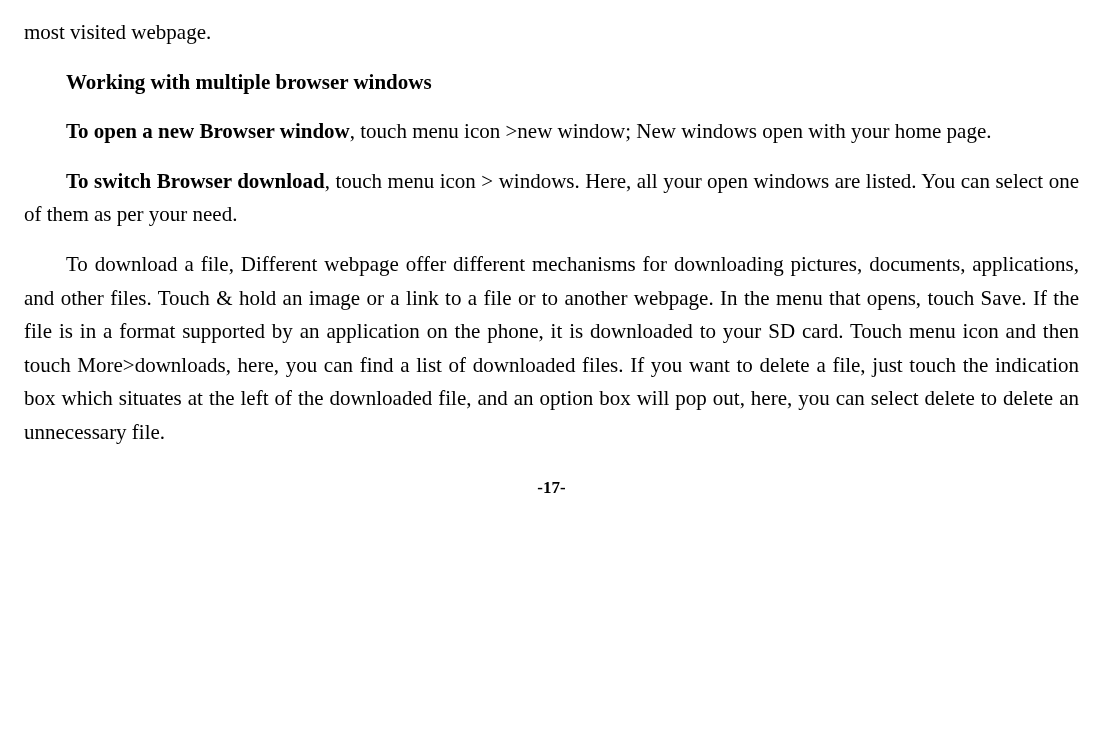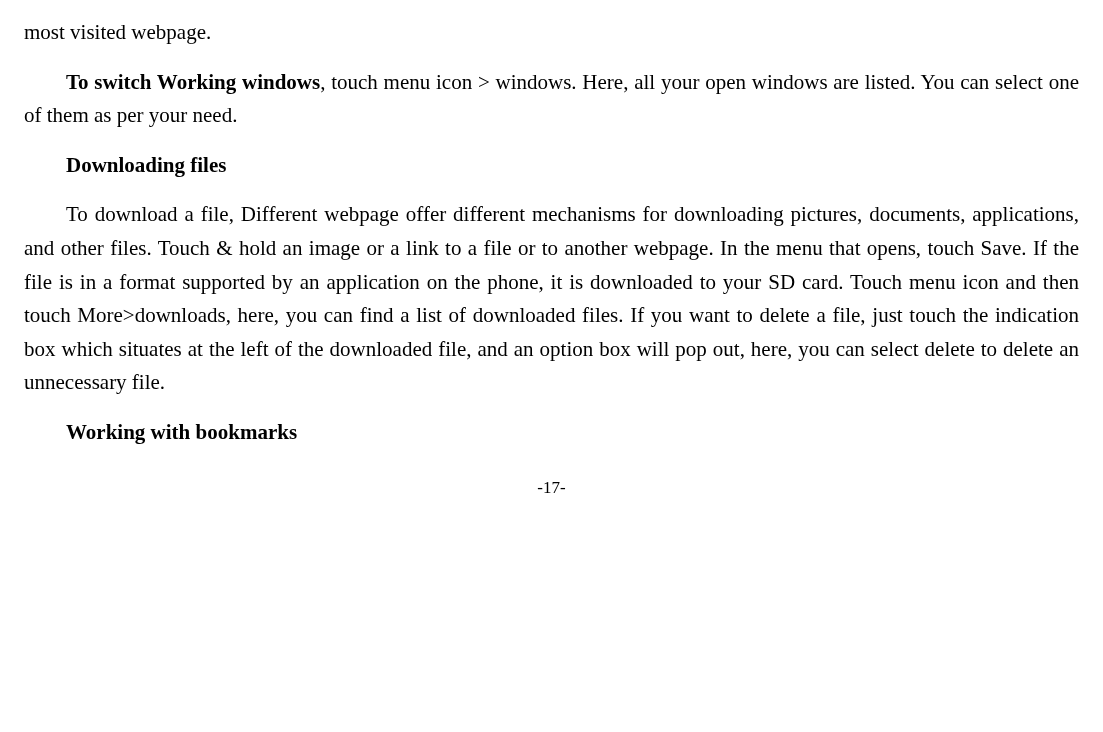--- a/index.html
+++ b/index.html
@@ -22,36 +22,37 @@
     .indent {
       text-indent: 42px;
     }
     .bold {
       font-weight: bold;
     }
     .page-num {
       text-align: center;
       font-size: 17px;
       margin-top: 24px;
+      font-weight: bold;
     }
   </style>
 </head>
 <body>
 
 <div class="content">
   <p class="para">most visited webpage.</p>
 
+  <p class="para indent bold">Working with multiple browser windows</p>
 
 
+  <p class="para indent"><span class="bold">To open a new Browser window</span><span>, touch menu icon &gt;new window; New windows open with your home page.</span></p>
 
-  <p class="para indent"><span class="bold">To switch Working windows</span><span>, touch menu icon &gt; windows. Here, all your open windows are listed. You can select one of them as per your need.</span></p>
+  <p class="para indent"><span class="bold">To switch Browser download</span><span>, touch menu icon &gt; windows. Here, all your open windows are listed. You can select one of them as per your need.</span></p>
 
 
-  <p class="para indent bold">Downloading files</p>
 
 
   <p class="para indent">To download a file, Different webpage offer different mechanisms for downloading pictures, documents, applications, and other files. Touch &amp; hold an image or a link to a file or to another webpage. In the menu that opens, touch Save. If the file is in a format supported by an application on the phone, it is downloaded to your SD card. Touch menu icon and then touch More&gt;downloads, here, you can find a list of downloaded files. If you want to delete a file, just touch the indication box which situates at the left of the downloaded file, and an option box will pop out, here, you can select delete to delete an unnecessary file.</p>
 
-  <p class="para indent bold">Working with bookmarks</p>
 
 </div>
 
 <div class="page-num">-17-</div>
 
 </body></html>

